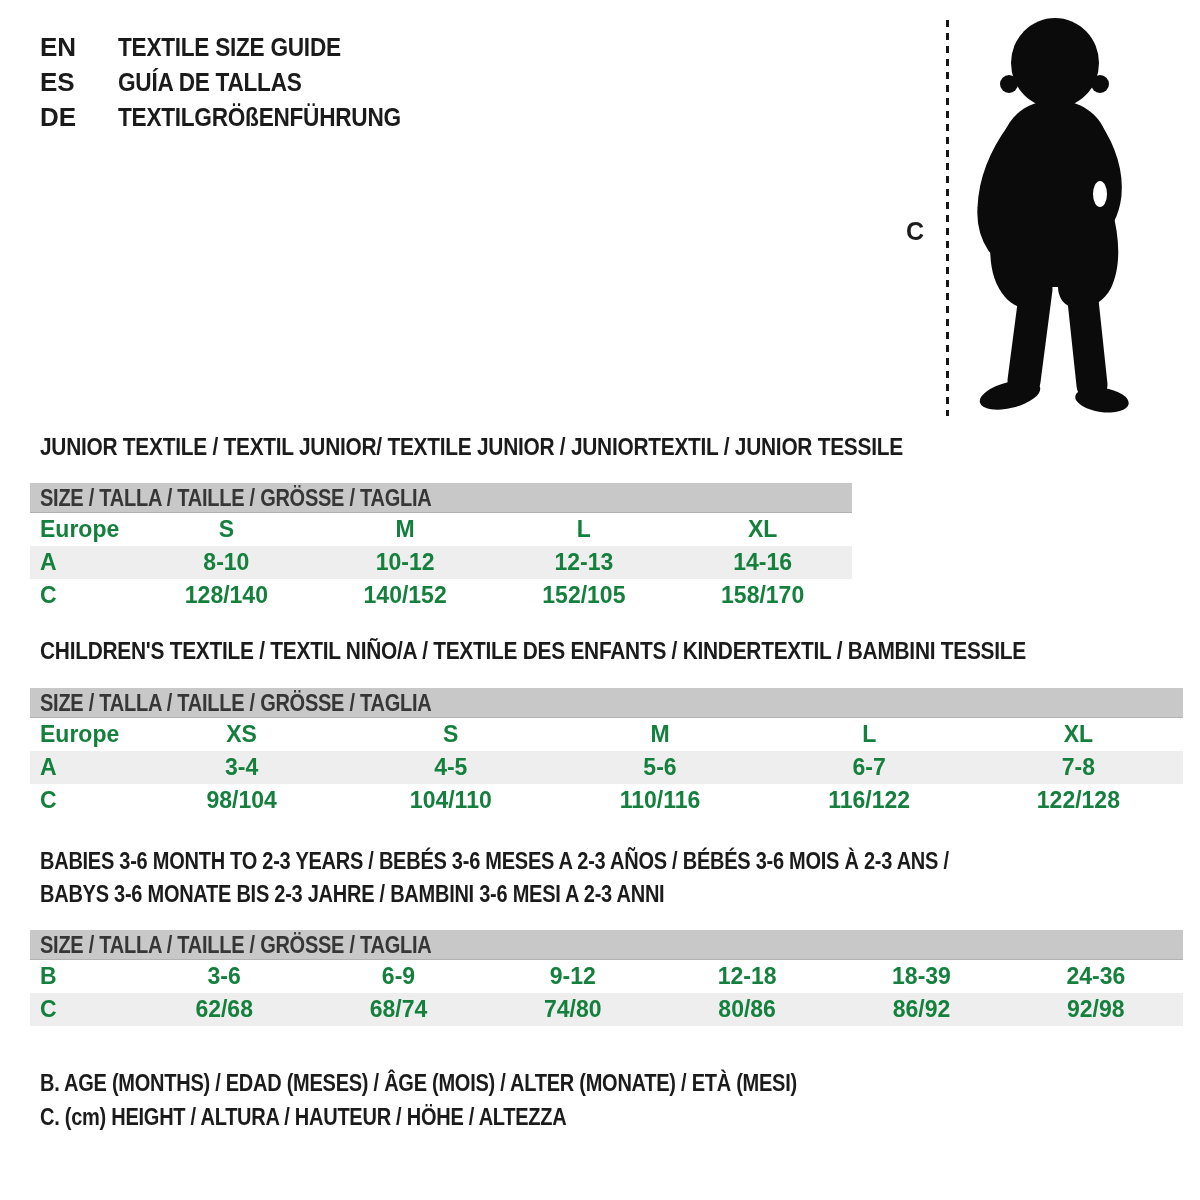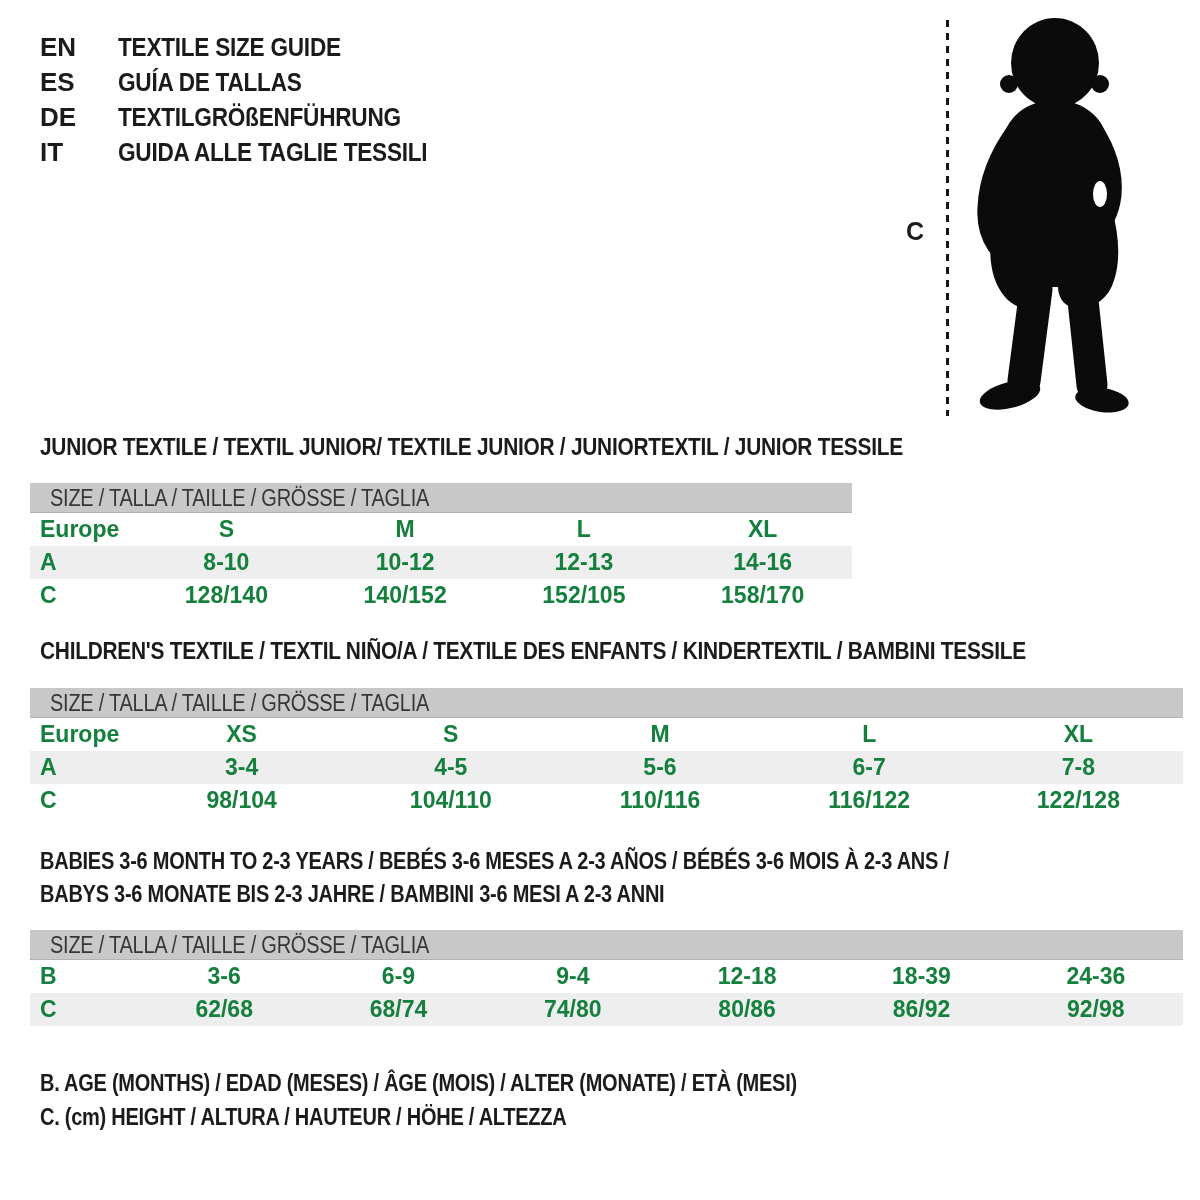--- a/index.html
+++ b/index.html
@@ -13,21 +13,21 @@
   .langrow .code{width:78px;flex:0 0 78px;}
   
   .dashline{width:3px;background:repeating-linear-gradient(to bottom,#161616 0 7px,transparent 7px 13px);}
   .clabel{font-size:25px;font-weight:bold;}
   
   .sectitle{font-size:24px;font-weight:bold;line-height:28px;}
   .sectitle2{font-size:23px;font-weight:bold;line-height:33px;}
   
   .tablewrap{position:absolute;}
   .sizebar{height:29px;line-height:30px;background:#c8c8c8;color:#363636;
-           font-size:23px;font-weight:normal;padding-left:20px;border-bottom:1px solid #b2b2b2;}
+           font-size:23px;font-weight:bold;padding-left:10px;border-bottom:1px solid #b2b2b2;}
   table{border-collapse:collapse;table-layout:fixed;width:100%;}
   col.c0{width:107px;}
   td{height:33px;font-size:23px;font-weight:bold;text-align:center;padding:0;color:#15803d;}
   td.lbl{text-align:left;padding-left:10px;}
   tr:nth-child(even){background:#eeeeee;}
   
   .legend{font-size:23px;font-weight:bold;line-height:34px;}
 </style>
 </head>
 <body>
@@ -39,24 +39,20 @@
       <span class="code">EN</span>
       <span class="cond">TEXTILE SIZE GUIDE</span>
     </div>
     <div class="langrow">
       <span class="code">ES</span>
       <span class="cond">GUÍA DE TALLAS</span>
     </div>
     <div class="langrow">
       <span class="code">DE</span>
       <span class="cond">TEXTILGRÖßENFÜHRUNG</span>
-    </div>
-    <div class="langrow">
-      <span class="code">IT</span>
-      <span class="cond">GUIDA ALLE TAGLIE TESSILI</span>
     </div>
   </div>
 
   <div class="abs clabel" style="left:906px;top:217px;">C</div>
   <div class="abs dashline" style="left:946px;top:20px;height:396px;"></div>
 
   <svg class="abs" style="left:963px;top:14px;" width="182" height="405" viewBox="0 0 182 405">
     <g fill="#0b0b0b">
       <ellipse cx="92" cy="49" rx="44" ry="45"></ellipse>
       <circle cx="46" cy="70" r="9"></circle>
@@ -176,21 +172,21 @@
           <col>
           <col>
           <col>
           <col>
         </colgroup>
       <tbody>
           <tr>
         <td class="lbl">B</td>
         <td>3-6</td>
         <td>6-9</td>
-        <td>9-4</td>
+        <td>9-12</td>
         <td>12-18</td>
         <td>18-39</td>
         <td>24-36</td>
       </tr>
       <tr>
         <td class="lbl">C</td>
         <td>62/68</td>
         <td>68/74</td>
         <td>74/80</td>
         <td>80/86</td>

